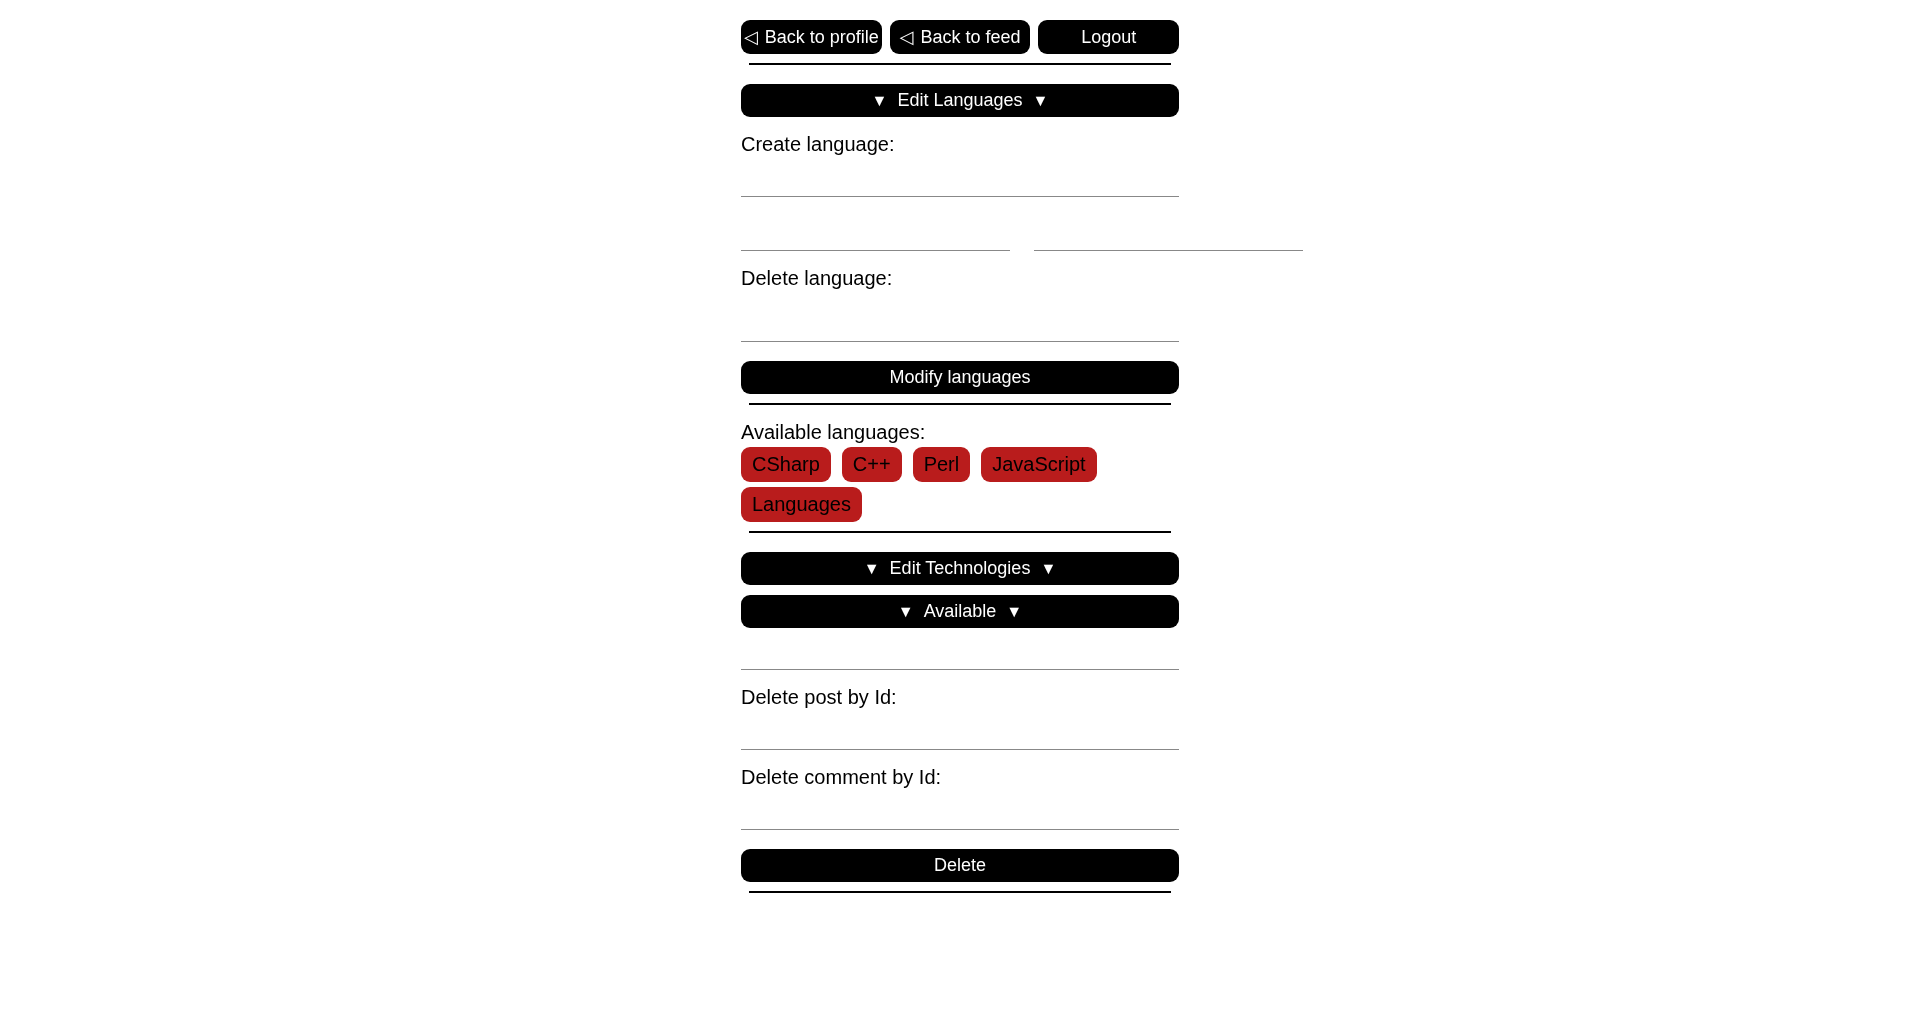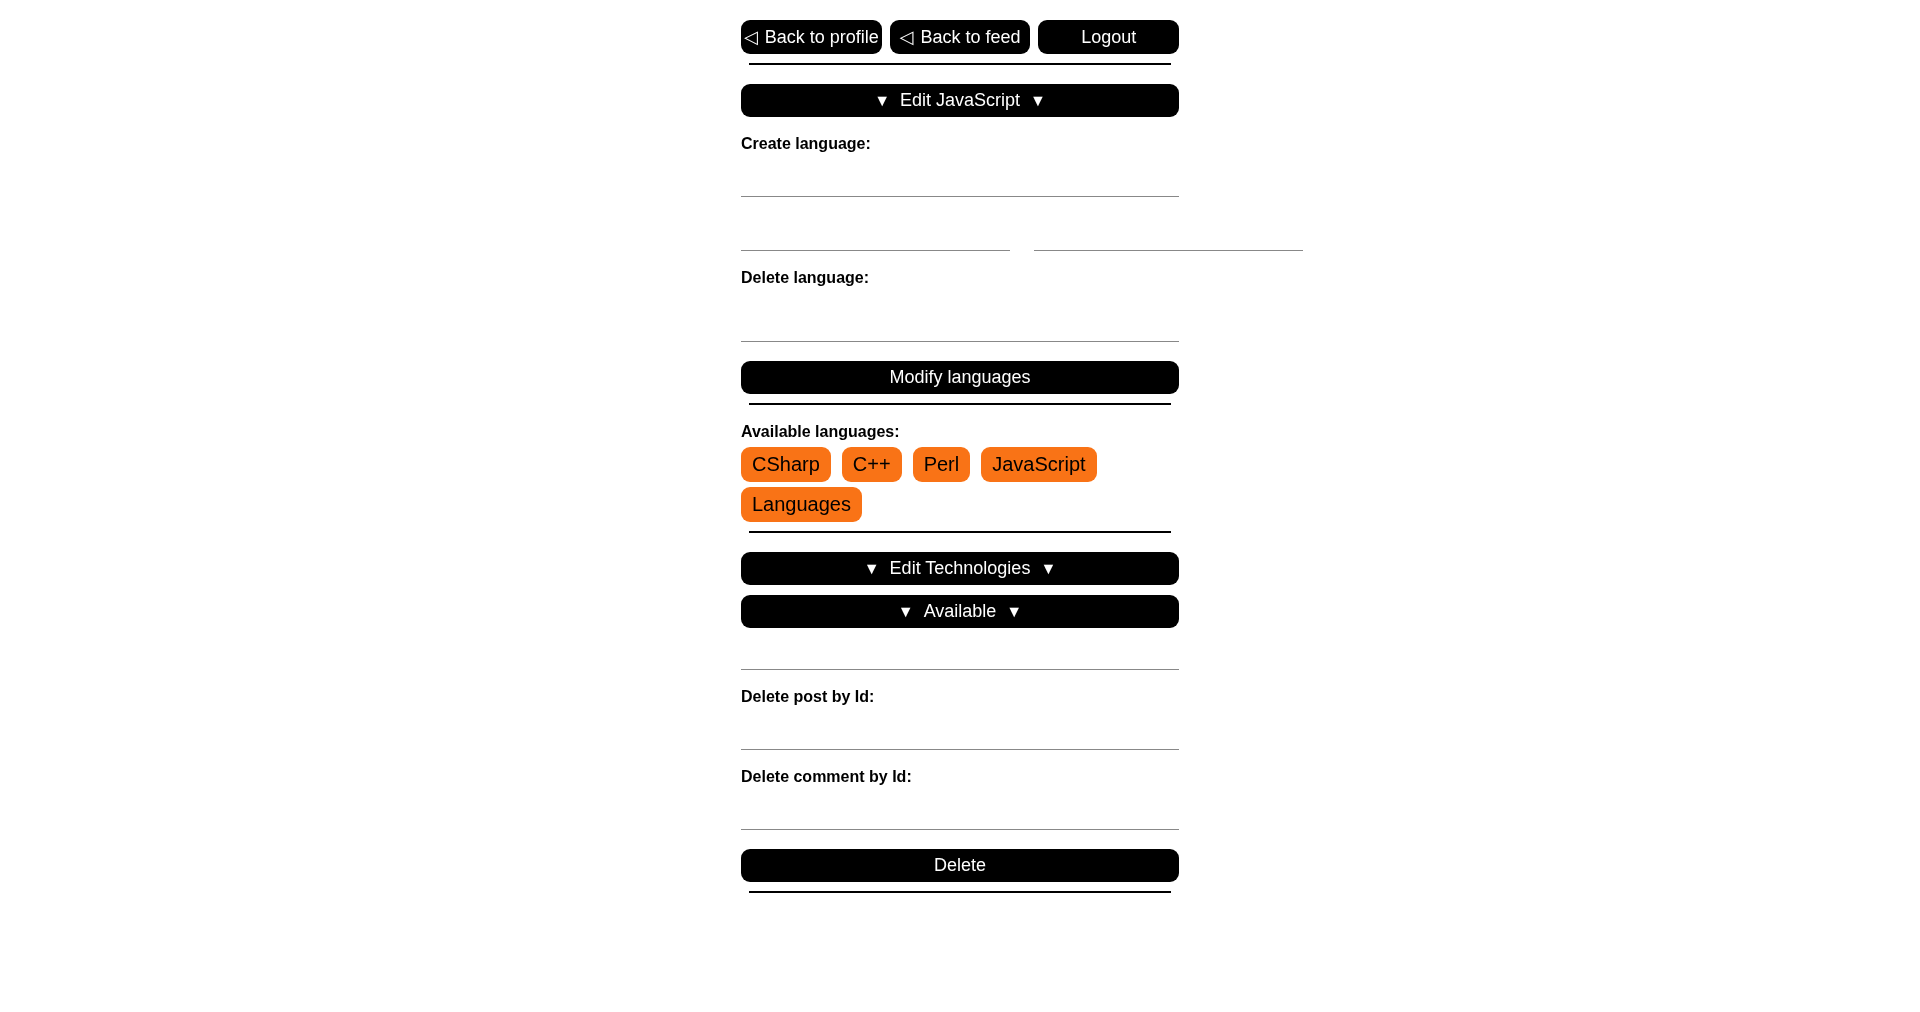--- a/index.html
+++ b/index.html
@@ -56,25 +56,24 @@
     justify-content: center;
     gap: 10px;
     margin-top: 19px;
     cursor: pointer;
     padding: 0;
   }
   .bar-tight { margin-top: 10px; }
   .tri { font-size: 16px; line-height: 1; }
   
   .label {
-    font-size: 16px;
+    font-size: 20px;
     line-height: 22px;
     color: #000000;
     margin-top: 16px;
-    font-weight: bold;
   }
   .label-loose { }
   
   .line-input {
     display: block;
     width: 100%;
     height: 42px;
     border: none;
     border-bottom: 1px solid #888888;
     background: transparent;
@@ -90,21 +89,21 @@
   .input-row .line-input { flex: 1 1 0; width: auto; }
   
   .chips {
     display: flex;
     flex-wrap: wrap;
     column-gap: 11px;
     row-gap: 5px;
     margin-top: 4px;
   }
   .chip {
-    background: #f97316;
+    background: #b91c1c;
     color: #000000;
     border-radius: 9px;
     padding: 5px 11px;
     font-size: 20px;
     line-height: 25px;
   }
 </style>
 </head>
 <body>
 
@@ -121,21 +120,21 @@
     </button>
     <button class="nav-btn">
       <span>Logout</span>
     </button>
   </div>
 
   <hr class="rule">
 
   <button class="bar">
     <span class="tri">▼</span>
-    <span>Edit JavaScript</span>
+    <span>Edit Languages</span>
     <span class="tri">▼</span>
   </button>
 
   <div class="label">Create language:</div>
   <input class="line-input" type="text" value="" style="">
 
   <div class="input-row">
     <input class="line-input" type="text" value="" style="">
     <input class="line-input" type="text" value="" style="">
   </div>

